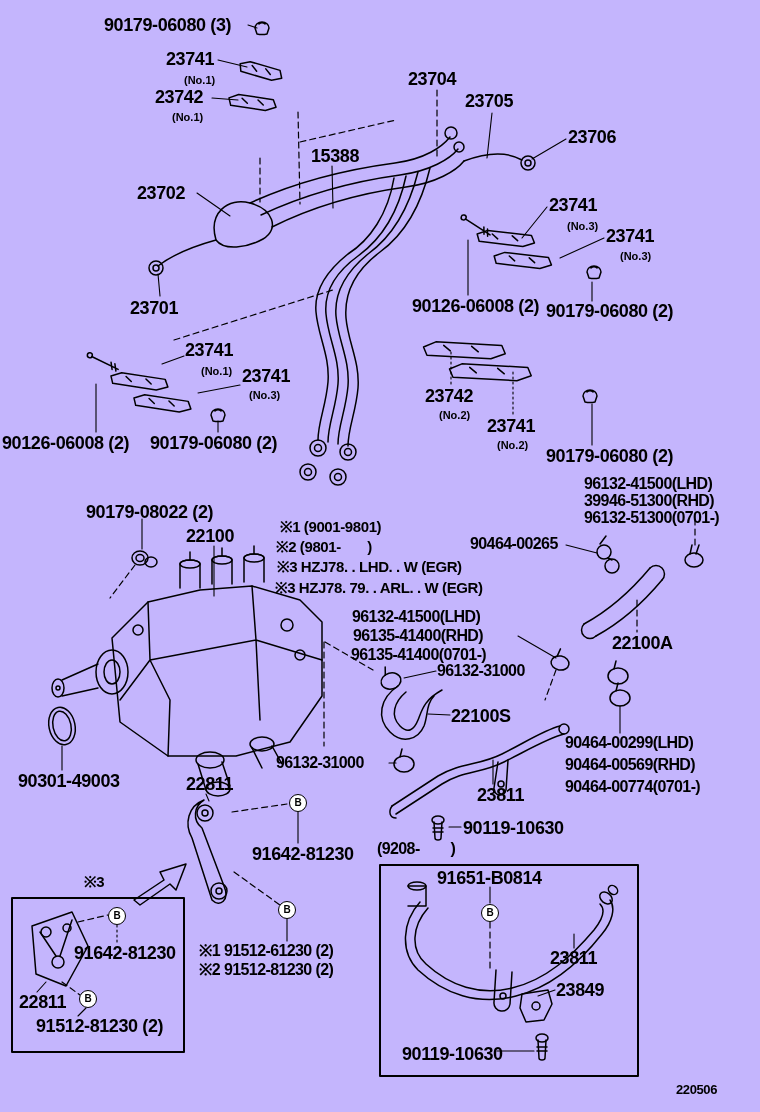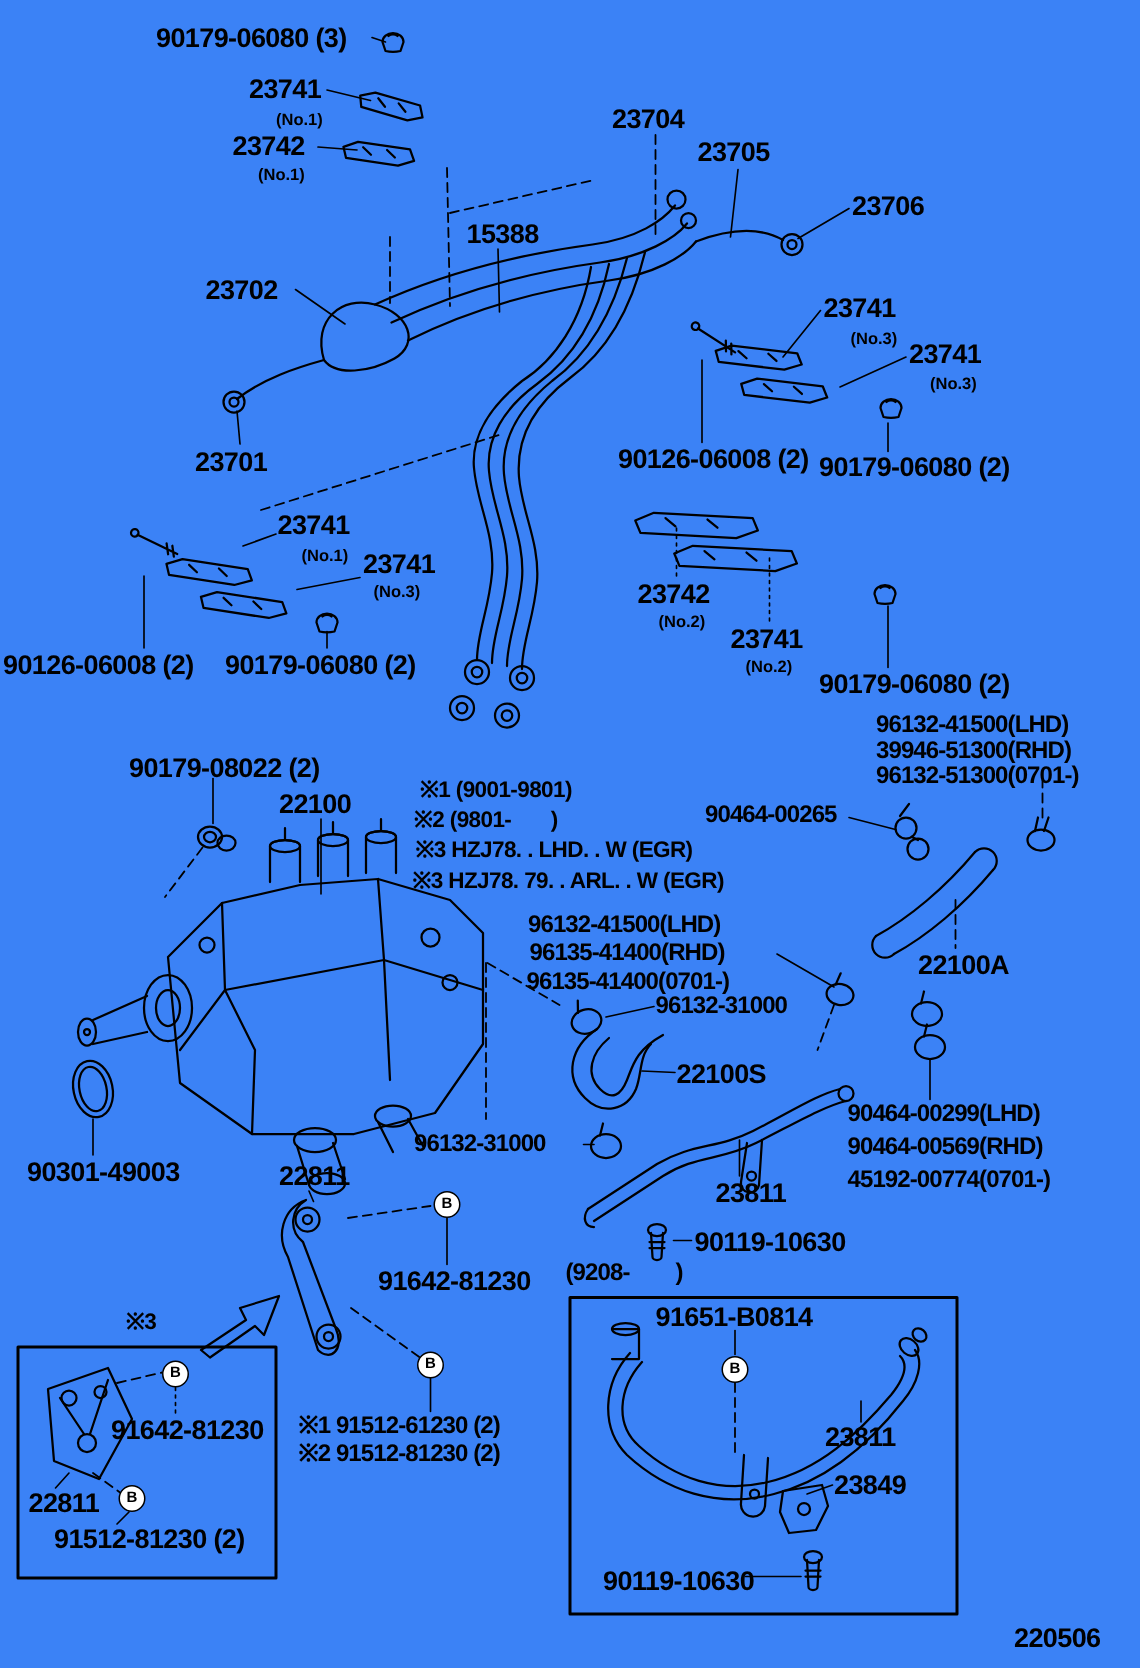--- a/index.html
+++ b/index.html
@@ -1,24 +1,24 @@
 <!DOCTYPE html>
 <html><head>
 <meta charset="utf-8">
 <style>
   html,body{margin:0;padding:0;background:#fff;}
-  .stage{position:relative;width:760px;height:1112px;background:#3b82f6;overflow:hidden;
+  .stage{position:relative;width:760px;height:1112px;background:#c4b5fd;overflow:hidden;
          font-family:"Liberation Sans",sans-serif;color:#000;}
   .art{position:absolute;left:0;top:0;}
   .lbl{position:absolute;font-weight:bold;font-size:18px;line-height:1;letter-spacing:-0.4px;
        white-space:nowrap;color:#000;}
   .md{font-size:16px;letter-spacing:-0.6px;}
   .nt{font-size:15px;letter-spacing:-0.4px;}
   .sm{font-size:11px;letter-spacing:0;text-align:center;}
-  .cd{font-size:18px;}
+  .cd{font-size:13px;}
   .bmark{position:absolute;width:16px;height:16px;border:1.6px solid #000;border-radius:50%;
          font-size:10px;font-weight:bold;display:flex;align-items:center;justify-content:center;
          background:#fff;line-height:1;}
 </style>
 </head>
 <body>
 
 <div class="stage">
 
   <svg class="art" width="760" height="1112" viewBox="0 0 760 1112">
@@ -350,21 +350,21 @@
   <div class="lbl nt" style="left:275px;top:580px">※3 HZJ78. 79. . ARL. . W (EGR)</div>
   <div class="lbl md" style="left:352px;top:609px">96132-41500(LHD)</div>
   <div class="lbl md" style="left:353px;top:628px">96135-41400(RHD)</div>
   <div class="lbl md" style="left:351px;top:647px">96135-41400(0701-)</div>
   <div class="lbl" style="left:612px;top:634px">22100A</div>
   <div class="lbl md" style="left:437px;top:663px">96132-31000</div>
   <div class="lbl" style="left:451px;top:707px">22100S</div>
   <div class="lbl md" style="left:276px;top:755px">96132-31000</div>
   <div class="lbl md" style="left:565px;top:735px">90464-00299(LHD)</div>
   <div class="lbl md" style="left:565px;top:757px">90464-00569(RHD)</div>
-  <div class="lbl md" style="left:565px;top:779px">45192-00774(0701-)</div>
+  <div class="lbl md" style="left:565px;top:779px">90464-00774(0701-)</div>
   <div class="lbl" style="left:477px;top:786px">23811</div>
   <div class="lbl" style="left:186px;top:775px">22811</div>
   <div class="lbl" style="left:18px;top:772px">90301-49003</div>
   <div class="lbl" style="left:463px;top:819px">90119-10630</div>
   <div class="lbl" style="left:252px;top:845px">91642-81230</div>
   <div class="lbl md" style="left:377px;top:841px">(9208-&nbsp;&nbsp;&nbsp;&nbsp;&nbsp;&nbsp;&nbsp;&nbsp;)</div>
   <div class="lbl" style="left:437px;top:869px">91651-B0814</div>
   <div class="lbl nt" style="left:84px;top:874px">※3</div>
   <div class="lbl" style="left:74px;top:944px">91642-81230</div>
   <div class="lbl" style="left:19px;top:993px">22811</div>

